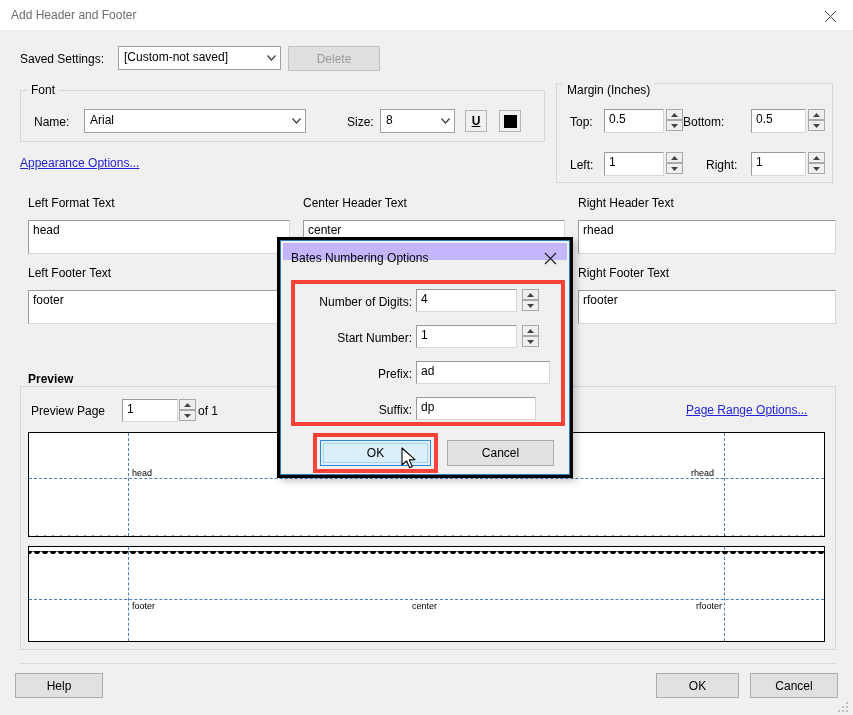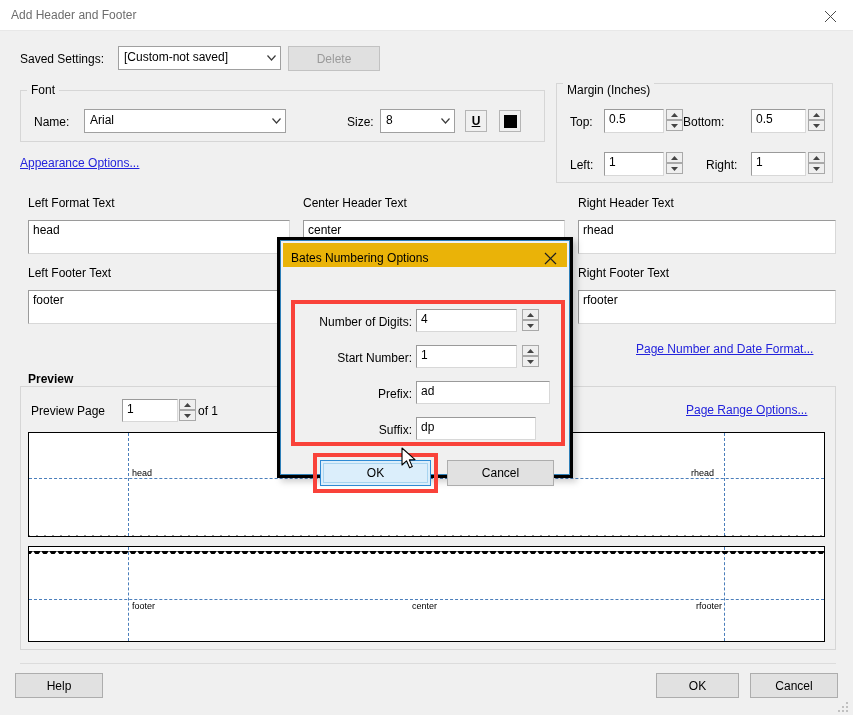--- a/index.html
+++ b/index.html
@@ -193,22 +193,22 @@
     position: absolute;
     left: 0; top: 0; right: 0; bottom: 0;
     border: 1px solid #2e7fb8;
     box-sizing: border-box;
     pointer-events: none;
   }
   #modal-title {
     position: absolute;
     left: 3px; top: 3px;
     right: 3px;
-    height: 24px;
-    background: #eab308;
+    height: 17px;
+    background: #c4b5fd;
     padding-left: 36px;
   }
   #modal-title .t {
     position: absolute;
     left: 8px; top: 8px;
     font-size: 12px;
     color: #000;
     white-space: nowrap;
   }
   #modal-title .x {
@@ -216,21 +216,20 @@
     right: 2px; top: 0;
     width: 30px; height: 29px;
     cursor: default;
   }
   #modal-title .x svg { position: absolute; left: 9px; top: 9px; }
   #modal-body {
     position: absolute;
     left: 3px; top: 32px;
     right: 3px; bottom: 3px;
     background: #f0f0f0;
-    margin-top: 20px;
   }
   .redbox {
     position: absolute;
     border: 4px solid #f9423a;
     box-sizing: border-box;
     pointer-events: none;
   }
   .mrow-label {
     position: absolute;
     font-size: 12px;
@@ -287,21 +286,21 @@
       <svg class="chev" viewBox="0 0 9 6">
           <polyline points="0.5,0.5 4.5,5 8.5,0.5" fill="none" stroke="#3c3c3c" stroke-width="1.2"></polyline>
         </svg>
     </span>
   </div>
   <div class="btn disabled" style="left:288px; top:46px; width:92px; height:25px;">Delete</div>
 
   <div class="grp" style="left:20px; top:90px; width:525px; height:52px;"></div>
   <div class="grp-title" style="left:27px; top:83px;">Font</div>
   <div class="lbl" style="left:34px; top:115px;">Name:</div>
-  <div class="combo" style="left:84px; top:109px; width:202px; height:24px;">
+  <div class="combo" style="left:84px; top:109px; width:222px; height:24px;">
     <span class="val">Arial</span>
     <span class="arrow">
       <svg class="chev" viewBox="0 0 9 6">
           <polyline points="0.5,0.5 4.5,5 8.5,0.5" fill="none" stroke="#3c3c3c" stroke-width="1.2"></polyline>
         </svg>
     </span>
   </div>
   <div class="lbl" style="left:347px; top:115px;">Size:</div>
   <div class="combo" style="left:380px; top:109px; width:75px; height:24px;">
     <span class="val">8</span>
@@ -390,21 +389,20 @@
 
   <div class="lbl" style="left:578px; top:196px;">Right Header Text</div>
   <div class="tbox inset" style="left:578px; top:220px; width:258px; height:34px;">rhead</div>
 
   <div class="lbl" style="left:28px; top:266px;">Left Footer Text</div>
   <div class="tbox inset" style="left:28px; top:290px; width:262px; height:34px;">footer</div>
 
   <div class="lbl" style="left:578px; top:266px;">Right Footer Text</div>
   <div class="tbox inset" style="left:578px; top:290px; width:258px; height:34px;">rfooter</div>
 
-  <div class="link" style="left:636px; top:342px;">Page Number and Date Format...</div>
 
   <div class="grp" style="left:20px; top:386px; width:816px; height:264px;"></div>
   <div class="grp-title" style="left:24px; top:372px; font-weight:bold;">Preview</div>
 
   <div class="lbl" style="left:31px; top:404px;">Preview Page</div>
   <div class="tbox inset" style="left:122px; top:399px; width:56px; height:23px;">1</div>
   <div class="spin" style="left:179px; top:399px;">
     <div class="up">
         <svg class="tri" viewBox="0 0 7 4">
           <polygon points="3.5,0 7,4 0,4" fill="#444"></polygon>

